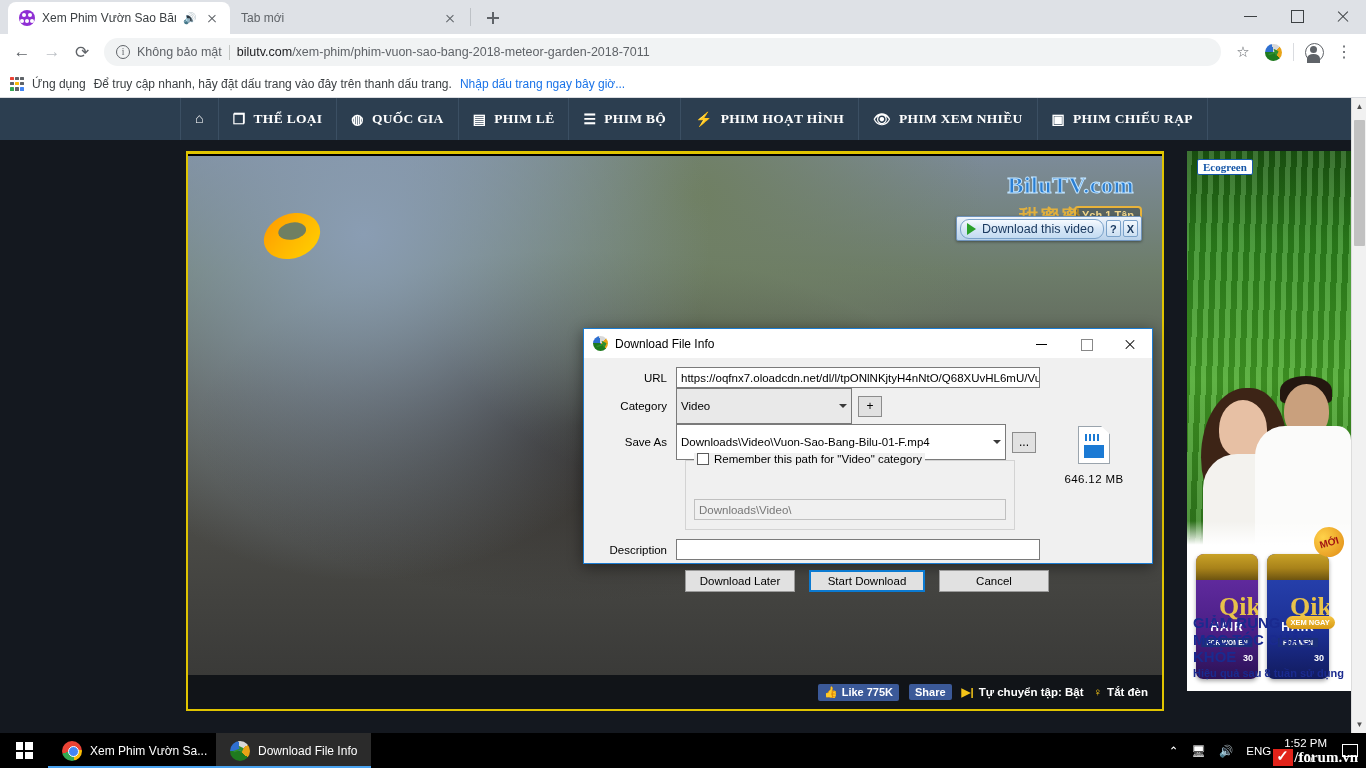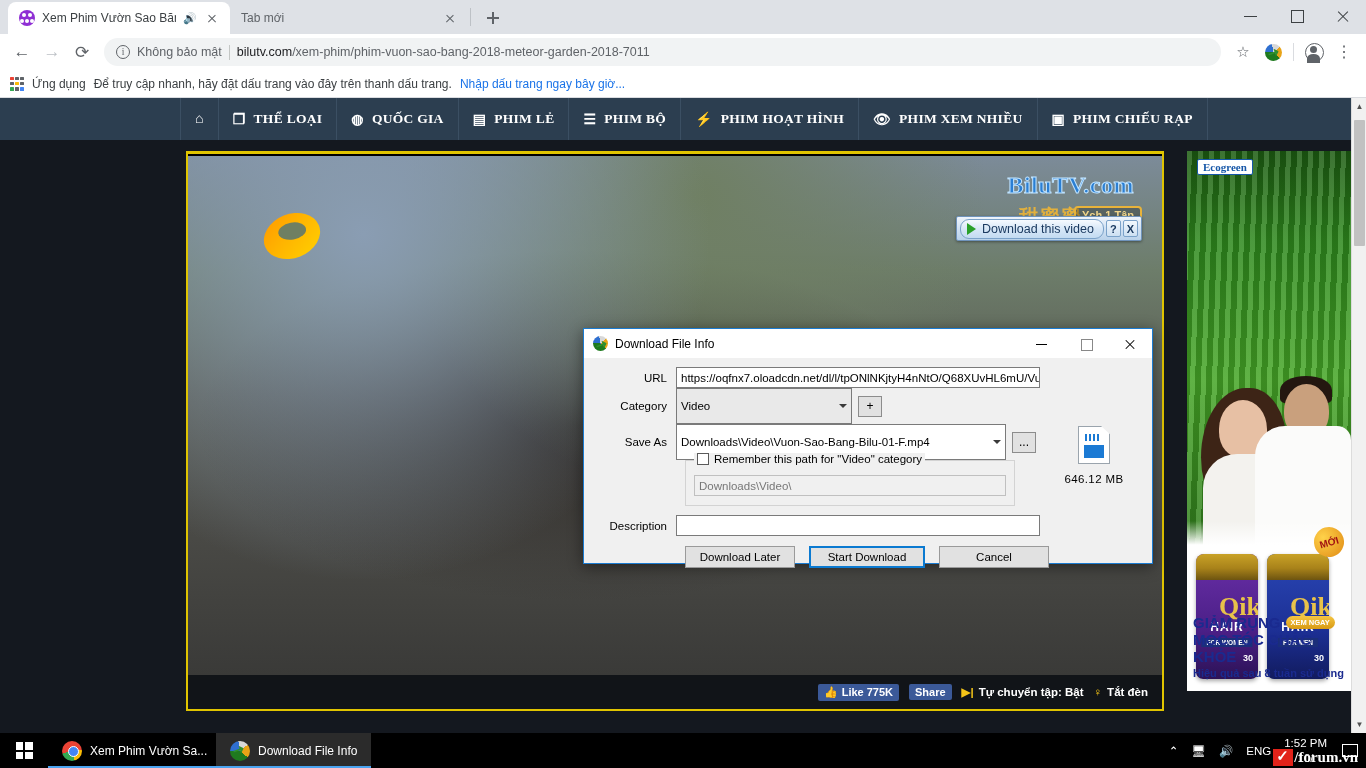--- a/index.html
+++ b/index.html
@@ -434,21 +434,21 @@
   .gb-legend {
     position: absolute; left: 8px; top: -8px; background: #f0f0f0;
     padding: 0 3px; display: flex; align-items: center; gap: 5px; font-size: 11.5px;
   }
   .cbox {
     width: 12px; height: 12px; border: 1px solid #5a5a5a; background: #fff;
     flex: 0 0 12px; cursor: pointer;
   }
   .pathbox {
     height: 21px; border: 1px solid #c0c0c0; background: #f0f0f0;
-    display: flex; align-items: center; padding: 1px 4px; color: #777; font-size: 11.5px;
+    display: flex; align-items: center; padding: 1px 4px; color: #777; font-size: 11.5px; margin-top: 24px;
   }
   .fin.desc { width: 364px; }
   .btnrow {
     display: flex; gap: 14px; margin-left: 87px; margin-top: 10px;
   }
   .dbtn {
     width: 110px; height: 22px; background: #e1e1e1; border: 1px solid #9a9a9a;
     display: flex; align-items: center; justify-content: center;
     font-size: 11.5px; cursor: pointer;
   }

